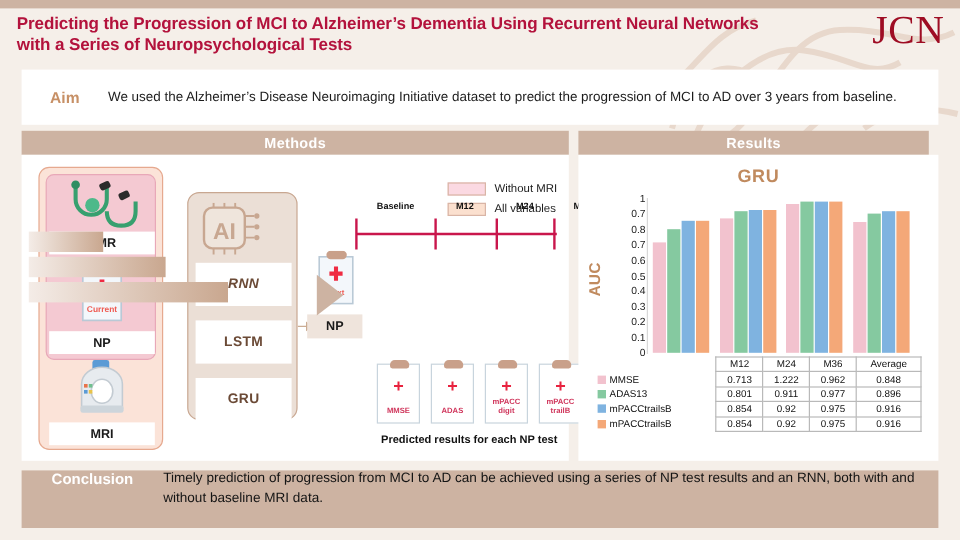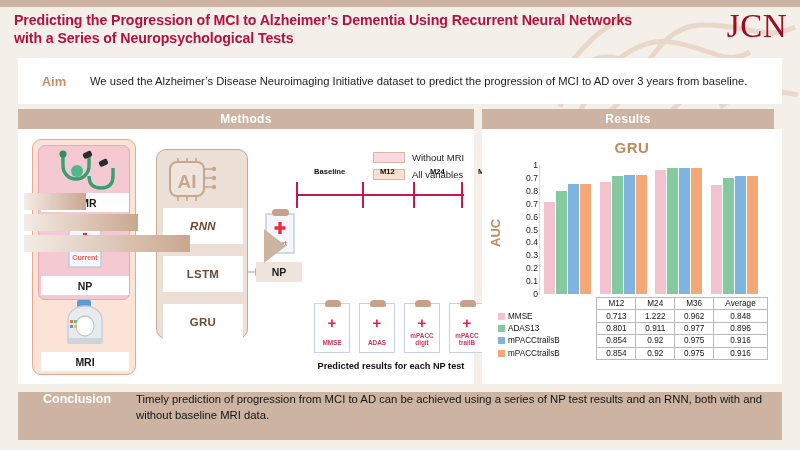--- a/index.html
+++ b/index.html
@@ -81,21 +81,21 @@
   #np-label  { top:136px; }
   #mri-label { top:212px; }
 
   .ico { position:absolute; }
   #emr-icon { left:22px; top:10px; }
   #np-icon  { left:32px; top:77px; }
   #mri-icon { left:28px; top:160px; }
 
   
   .model-col {
-    position:absolute; left:138px; top:20px; width:92px; height:190px;
+    position:absolute; left:138px; top:31px; width:92px; height:190px;
     background:#ebdfd6; border:1.6px solid #c8a791; border-radius:10px;
   }
   .ai-chip {
     position:absolute; left:10px; top:8px; width:54px; height:44px;
   }
   .model-box {
     position:absolute; left:6px; width:80px; height:36px; background:#fff;
     display:flex; align-items:center; justify-content:center;
     font-size:11.5px; color:#6b4a36; font-weight:bold; letter-spacing:.3px;
   }

